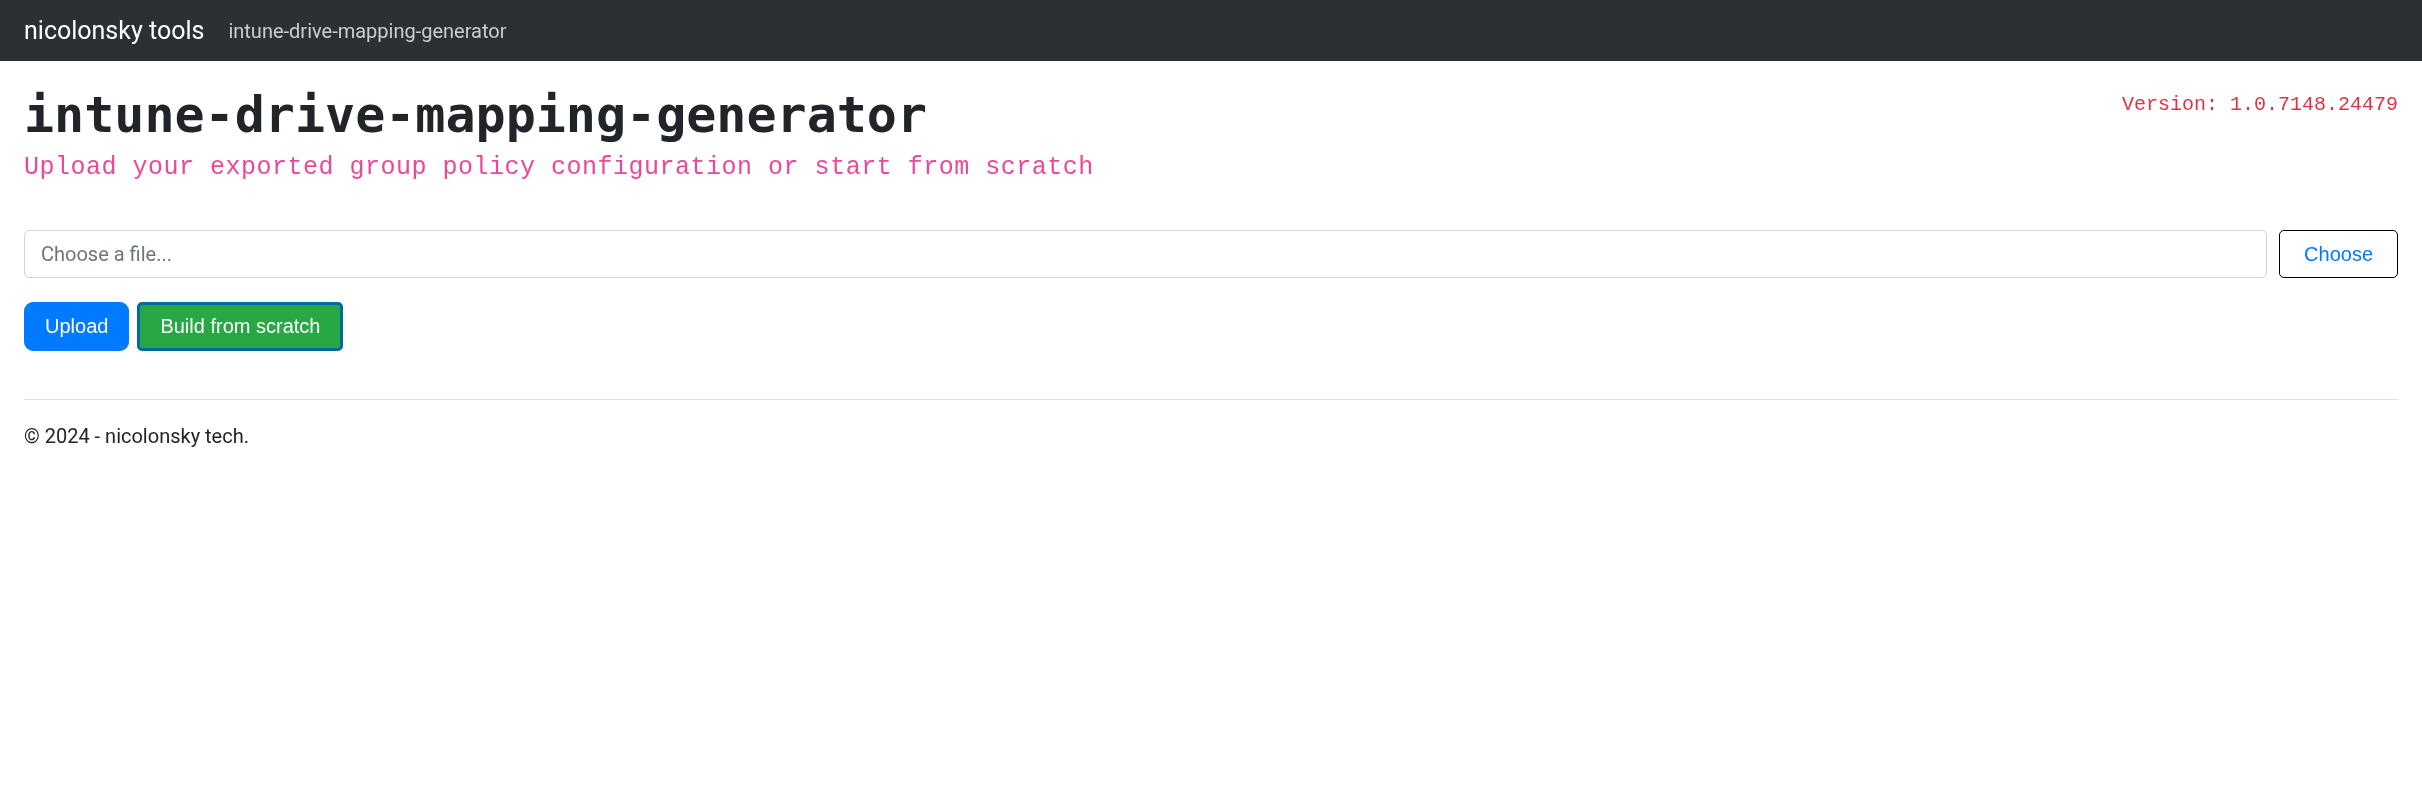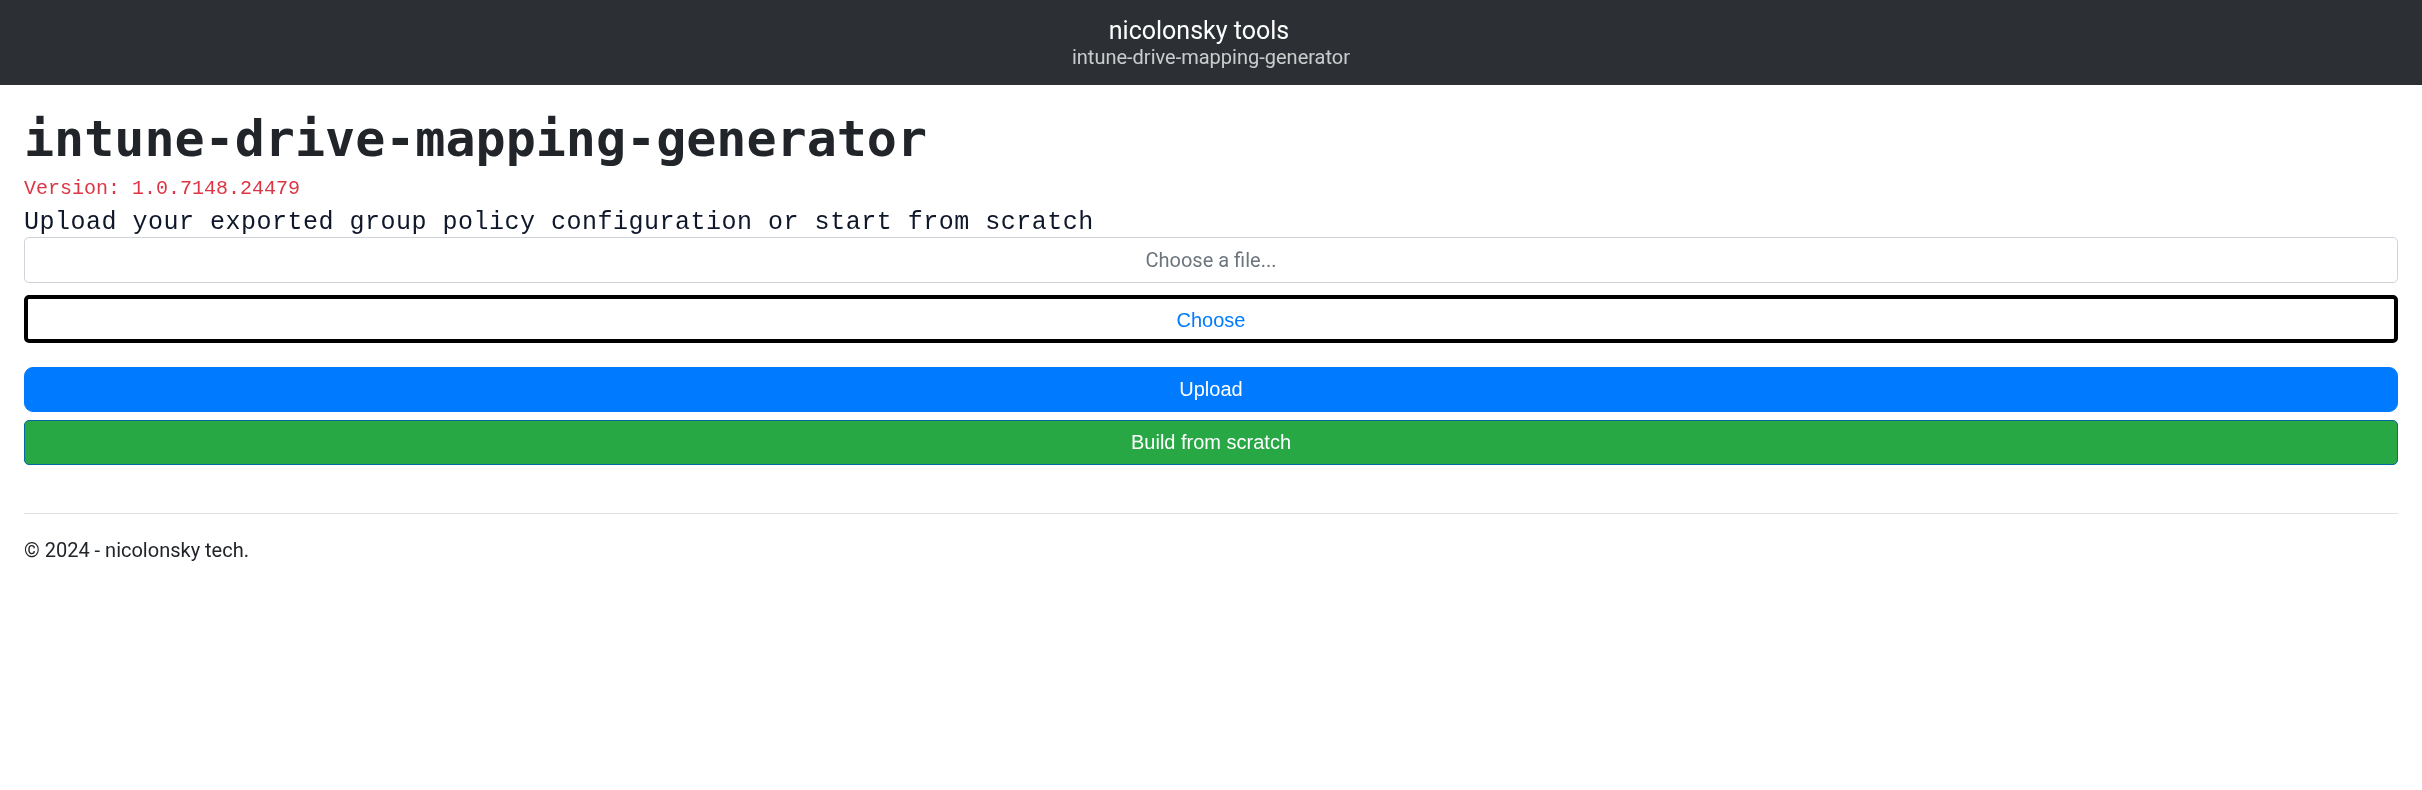--- a/index.html
+++ b/index.html
@@ -1,19 +1,18 @@
 <!DOCTYPE html>
 <html><head>
   <meta charset="utf-8">
   <style>
     * {
       margin: 0;
       padding: 0;
       box-sizing: border-box;
-      flex-direction: column;
     }
     body {
       font-family: -apple-system, BlinkMacSystemFont, "Segoe UI", Roboto, "Helvetica Neue", Arial, sans-serif;
       color: #212529;
       background: #fff;
     }
     .navbar {
       background-color: #2c3034;
       padding: 16px 24px;
       display: flex;
@@ -53,42 +52,43 @@
       font-family: "Courier New", Courier, monospace;
       font-size: 20px;
       color: #dc3545;
       white-space: nowrap;
       margin-top: 8px;
       text-align: right;
     }
     .subtitle {
       font-family: "Courier New", Courier, monospace;
       font-size: 25px;
-      color: #0f172a;
+      color: #ec4899;
+      margin-bottom: 48px;
       letter-spacing: 0.5px;
     }
     .file-row {
       display: flex;
       gap: 12px;
       margin-bottom: 24px;
     }
     .file-input {
       flex: 1;
       border: 1px solid #ced4da;
       border-radius: 5px;
       padding: 10px 16px;
       font-size: 20px;
       color: #6c757d;
       background: #fff;
       height: 48px;
       display: flex;
       align-items: center;
     }
     .choose-button {
-      border: 4px solid #000000;
+      border: 1px solid #000000;
       background: #fff;
       color: #007bff;
       border-radius: 5px;
       padding: 10px 24px;
       font-size: 20px;
       cursor: pointer;
       height: 48px;
     }
     .button-row {
       display: flex;
@@ -99,21 +99,21 @@
       background-color: #007bff;
       border: 1px solid #007bff;
       color: #fff;
       border-radius: 9px;
       padding: 10px 20px;
       font-size: 20px;
       cursor: pointer;
     }
     .btn-success {
       background-color: #28a745;
-      border: 1px solid #0369a1;
+      border: 3px solid #0369a1;
       color: #fff;
       border-radius: 5px;
       padding: 10px 20px;
       font-size: 20px;
       cursor: pointer;
     }
     hr {
       border: none;
       border-top: 1px solid #dee2e6;
       margin-bottom: 24px;

